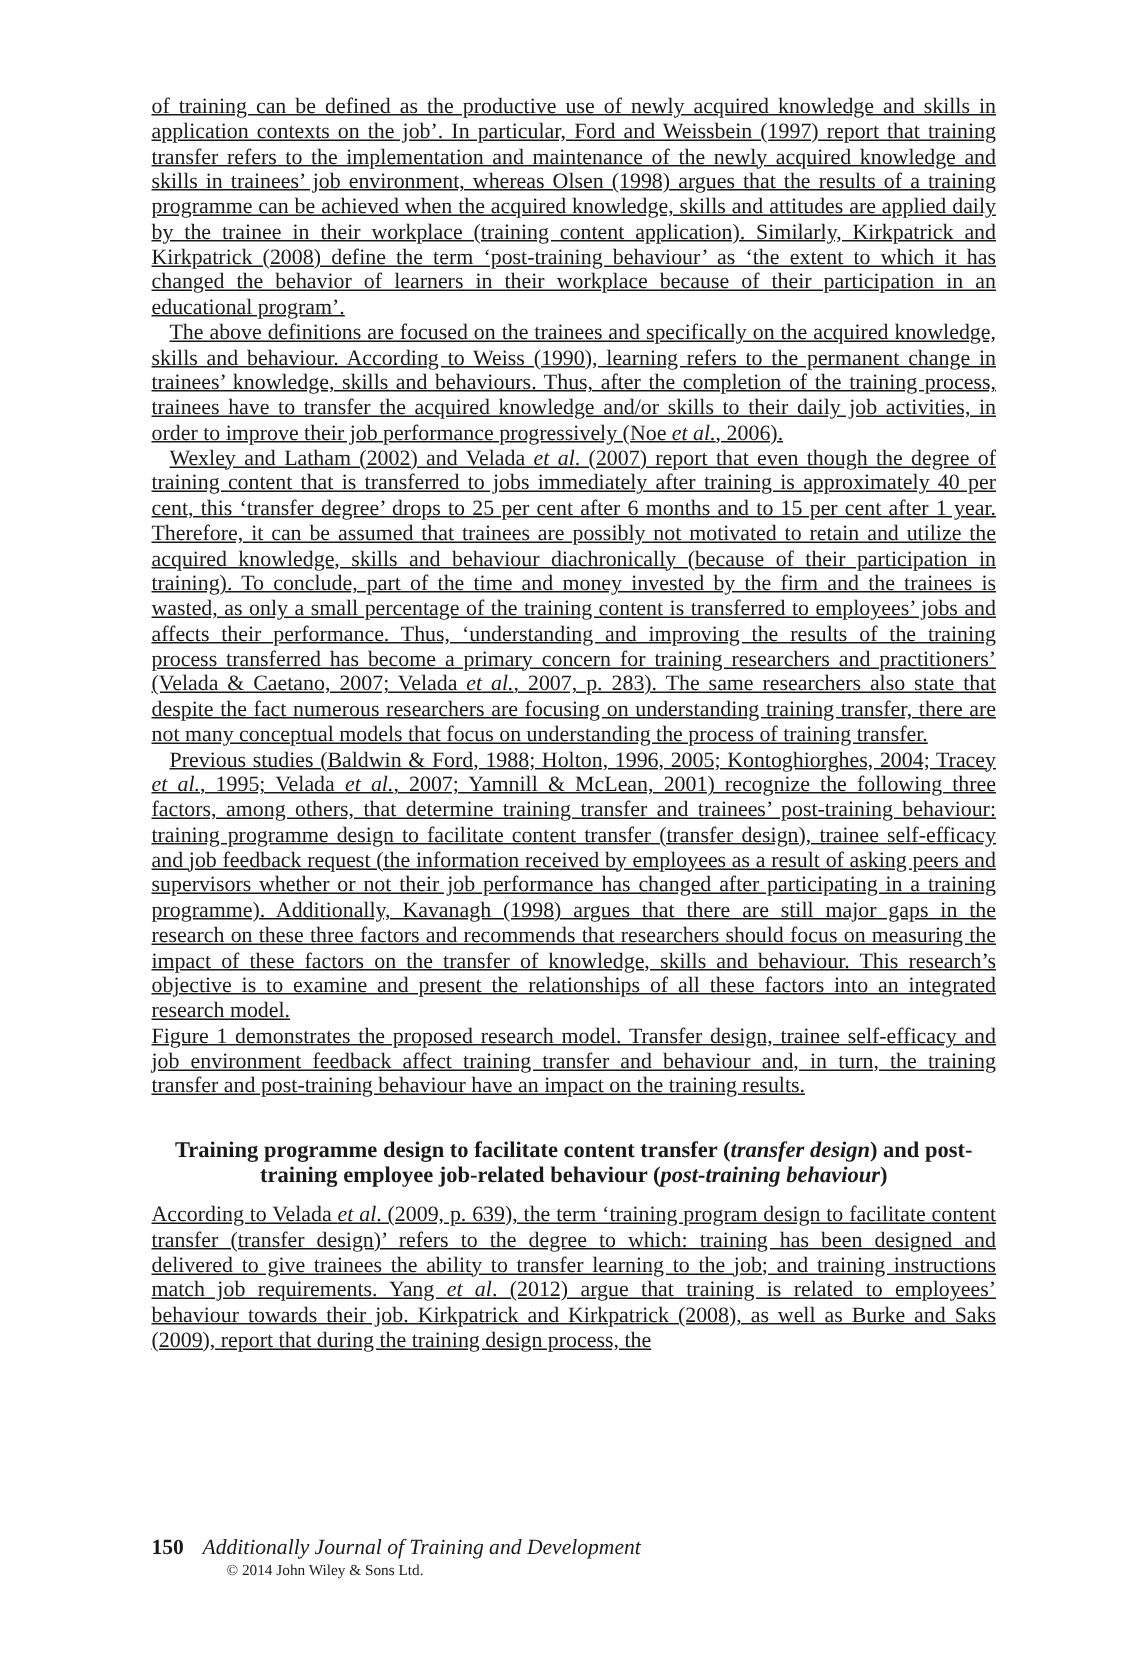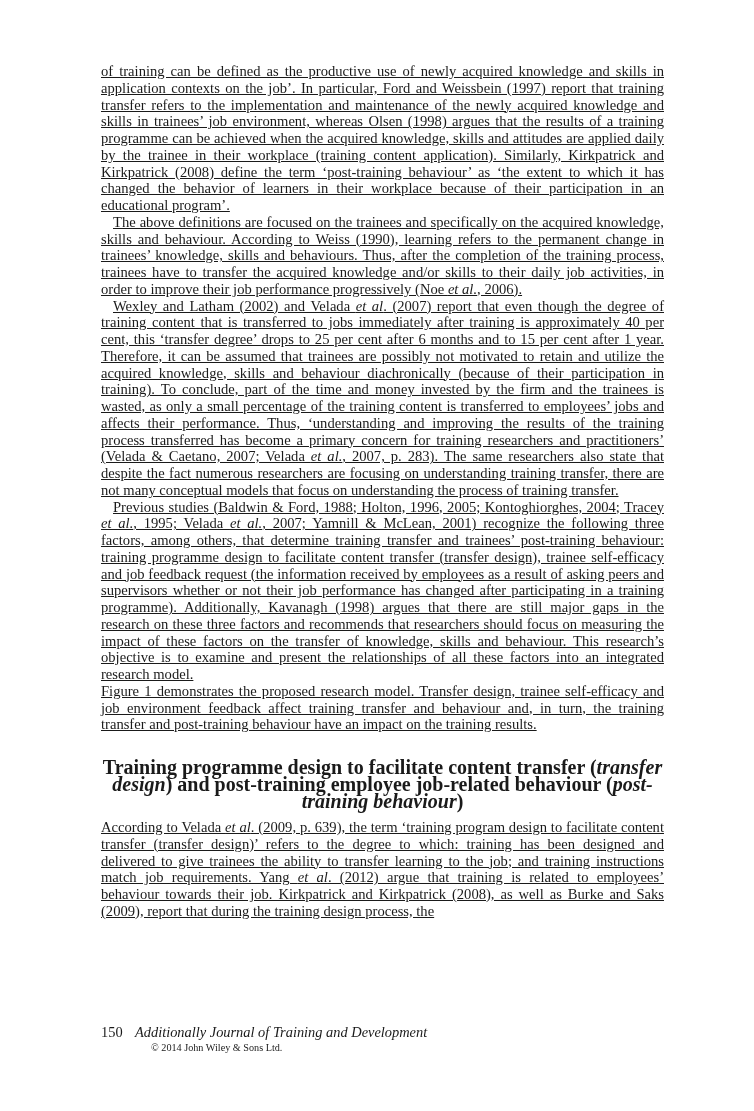--- a/index.html
+++ b/index.html
@@ -4,26 +4,26 @@
 <style>
   html, body { margin: 0; padding: 0; background: #ffffff; }
   body { width: 754px; height: 1111px; position: relative; overflow: hidden;
          font-family: "Liberation Serif", "DejaVu Serif", serif; color: #1a1a1a; }
   .page { position: absolute; left: 101px; top: 63px; width: 563px; }
   .para { margin: 0; font-size: 14.6px; line-height: 16.75px; text-align: justify;
           hyphens: manual; text-decoration: underline; }
   .para.indent { text-indent: 12px; }
   h2.section { margin: 12px 0 6px 0; font-size: 17.3px; font-weight: bold;
                text-align: center; line-height: 20px; }
-  h3.subsection { margin: 26px 0 9px 0; font-size: 20px; font-weight: bold;
+  h3.subsection { margin: 26px 0 9px 0; font-size: 15px; font-weight: bold;
                   text-align: center; line-height: 17px; }
   em { font-style: italic; }
   .footer { position: absolute; left: 101px; top: 1024px; }
   .footer .line1 { font-size: 14.4px; line-height: 17px; }
-  .footer .pg { display: inline-block; width: 34px; }
+  .footer .pg { display: inline-block; width: 34px; font-weight: bold; }
   .footer .journal { font-style: italic; }
   .footer .copy { font-size: 10.2px; line-height: 14px; margin-left: 50px; }
 </style>
 </head>
 <body>
 
 <div class="page">
   <p class="para">of training can be defined as the productive use of newly acquired knowledge and skills in application contexts on the job’. In particular, Ford and Weissbein (1997) report that training transfer refers to the implementation and maintenance of the newly acquired knowledge and skills in trainees’ job environment, whereas Olsen (1998) argues that the results of a training programme can be achieved when the acquired knowledge, skills and attitudes are applied daily by the trainee in their workplace (training content application). Similarly, Kirkpatrick and Kirkpatrick (2008) define the term ‘post-training behaviour’ as ‘the extent to which it has changed the behavior of learners in their workplace because of their participation in an educational program’.</p>
   <p class="para indent">The above definitions are focused on the trainees and specifically on the acquired knowledge, skills and behaviour. According to Weiss (1990), learning refers to the permanent change in trainees’ knowledge, skills and behaviours. Thus, after the com­pletion of the training process, trainees have to transfer the acquired knowledge and/or skills to their daily job activities, in order to improve their job performance progressively (Noe <em>et al.</em>, 2006).</p>
   <p class="para indent">Wexley and Latham (2002) and Velada <em>et al</em>. (2007) report that even though the degree of training content that is transferred to jobs immediately after training is approxi­mately 40 per cent, this ‘transfer degree’ drops to 25 per cent after 6 months and to 15 per cent after 1 year. Therefore, it can be assumed that trainees are possibly not motivated to retain and utilize the acquired knowledge, skills and behaviour diachroni­cally (because of their participation in training). To conclude, part of the time and money invested by the firm and the trainees is wasted, as only a small percentage of the training content is transferred to employees’ jobs and affects their performance. Thus, ‘understanding and improving the results of the training process transferred has become a primary concern for training researchers and practitioners’ (Velada &amp; Caetano, 2007; Velada <em>et al.</em>, 2007, p. 283). The same researchers also state that despite the fact numerous researchers are focusing on understanding training transfer, there are not many conceptual models that focus on understanding the process of training transfer.</p>

